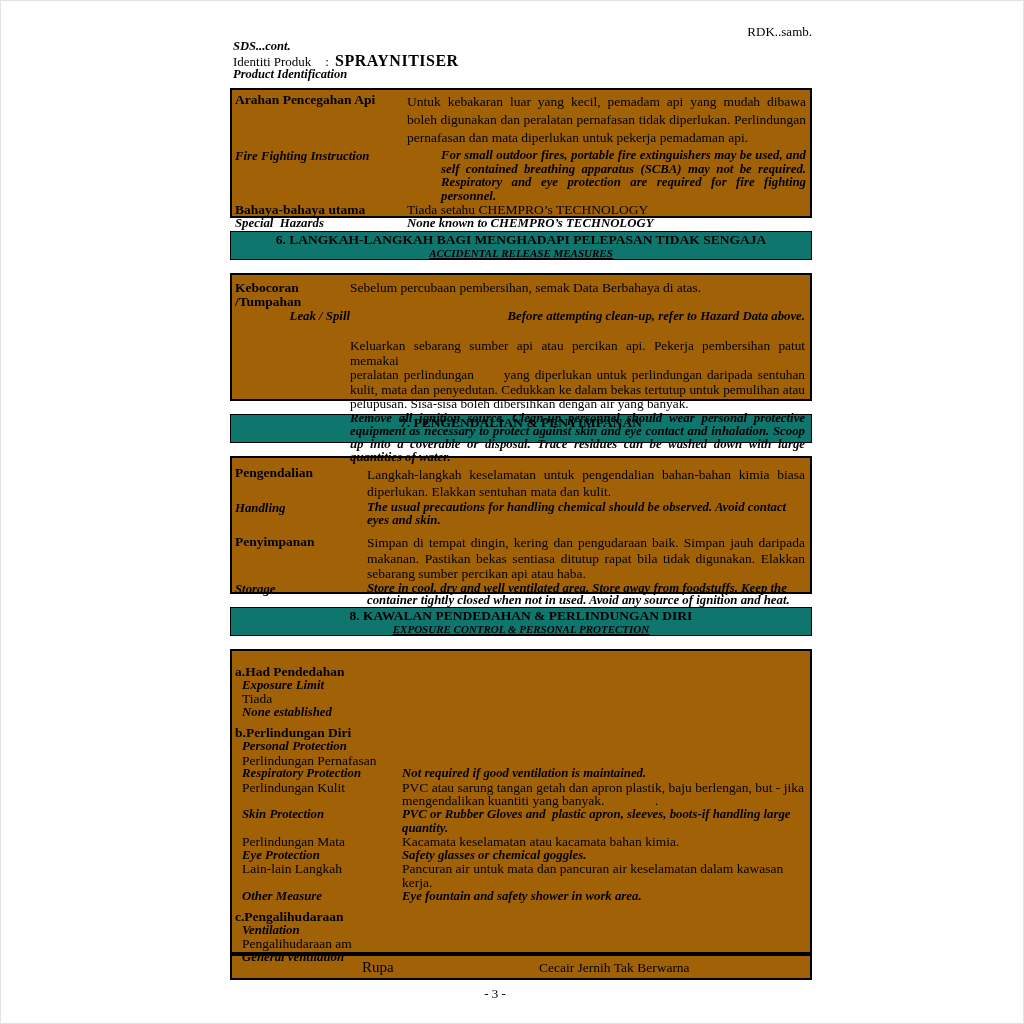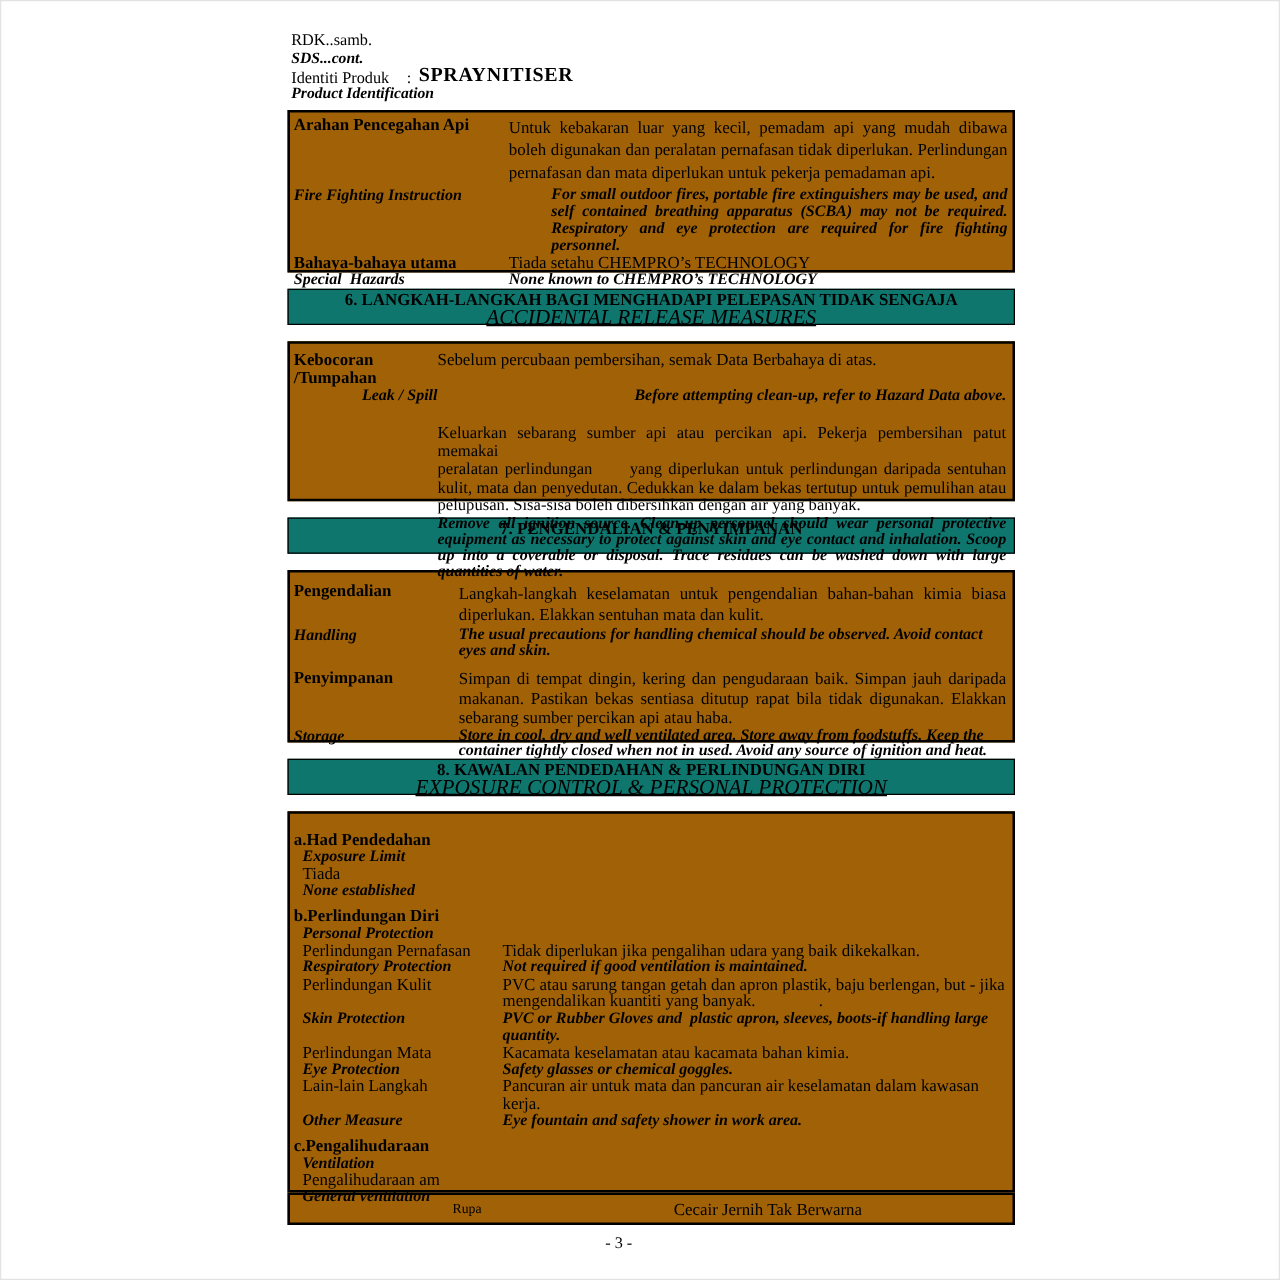--- a/index.html
+++ b/index.html
@@ -9,35 +9,35 @@
     -webkit-font-smoothing:antialiased;
   }
   .page {
     position:relative; width:1024px; height:1024px; background:#fff;
     outline:1px solid #e3e3e3; outline-offset:-1px; overflow:hidden;
   }
   .content { position:absolute; left:230px; top:25px; width:582px; }
 
   
   .doc-head { margin-left:3px; margin-bottom:7px; }
-  .dh-line1 { font-size:13px; line-height:14px; }
+  .dh-line1 { font-size:13px; line-height:14px;text-align:right; }
   .dh-line2 { font-size:12.5px; line-height:14px; font-weight:bold; font-style:italic; }
   .dh-prod  { font-size:13px; line-height:15px; display:flex; align-items:flex-end; }
   .dh-colon { margin-left:14px; }
   .dh-name  { font-size:16px; font-weight:bold; margin-left:6px; line-height:16px; letter-spacing:0.5px; }
   .dh-line4 { font-size:12.5px; line-height:13px; font-weight:bold; font-style:italic; margin-top:-1px; }
 
   
   .tbox { border:2px solid #000; background:#a16207; box-sizing:border-box; }
   .band {
     border:1.5px solid #000; background:#0f766e; box-sizing:border-box;
     height:29px; margin:13px 0; text-align:center; padding-top:1px;
   }
   .band-my { font-size:13.5px; line-height:14px; font-weight:bold; }
-  .band-en { font-size:17px; line-height:13px; font-weight:normal; font-style:italic; text-decoration:underline; }
+  .band-en { font-size:11px; line-height:13px; font-weight:bold; font-style:italic; text-decoration:underline; }
 
   .trow { display:flex; }
   .lbl  { flex:none; font-weight:bold; font-size:13.5px; line-height:14px; }
   .bi   { font-weight:bold; font-style:italic; }
   .lbl.bi { font-size:12.8px; }
   .val  { flex:1; font-size:13.5px; }
   .val.bi { font-size:12.8px; }
   .just { text-align:justify; }
   .pre  { white-space:pre-wrap; }
 
@@ -75,21 +75,21 @@
   .boxD .plain { padding-left:7px; font-size:13.5px; line-height:13.6px; }
   .gap7 { height:7px; }
   .trowD { display:flex; padding-left:7px; }
   .trowD .lblD { flex:none; width:160px; font-size:13.5px; line-height:13.6px; }
   .trowD .lblD.bi { font-size:12.8px; }
   .trowD .valD { flex:1; font-size:13.5px; line-height:13.6px; }
   .trowD .valD.bi { font-size:12.8px; }
 
   
   .boxE { height:26px; padding-top:4px; }
-  .boxE .lblE { flex:none; margin-left:130px; width:177px; font-size:11px; line-height:15px; font-weight:normal; }
+  .boxE .lblE { flex:none; margin-left:130px; width:177px; font-size:15px; line-height:15px; font-weight:normal; }
   .boxE .valE { font-size:13.5px; line-height:15px; }
 
   .footer { margin-top:6px; text-align:center; font-size:13px; transform:translateX(-26px); }
 </style>
 </head>
 <body>
 
 <div class="page">
   <div class="content">
 
@@ -176,21 +176,20 @@
       <div class="h-bold">a.Had Pendedahan</div>
       <div class="sub bi">Exposure Limit</div>
       <div class="plain">Tiada</div>
       <div class="sub bi">None established</div>
       <div class="gap7"></div>
       <div class="h-bold">b.Perlindungan Diri</div>
       <div class="sub bi">Personal Protection</div>
 
       <div class="trowD">
         <div class="lblD">Perlindungan Pernafasan</div>
-        <div class="valD">Tidak diperlukan jika pengalihan udara yang baik dikekalkan.</div>
       </div>
       <div class="trowD">
         <div class="lblD bi">Respiratory Protection</div>
         <div class="valD bi">Not required if good ventilation is maintained.</div>
       </div>
       <div class="trowD">
         <div class="lblD">Perlindungan Kulit</div>
         <div class="valD pre">PVC atau sarung tangan getah dan apron plastik, baju berlengan, but - jika
 mengendalikan kuantiti yang banyak.&nbsp;&nbsp;&nbsp;&nbsp;&nbsp;&nbsp;&nbsp;&nbsp;&nbsp;&nbsp;&nbsp;&nbsp;&nbsp;&nbsp; .</div>
       </div>

